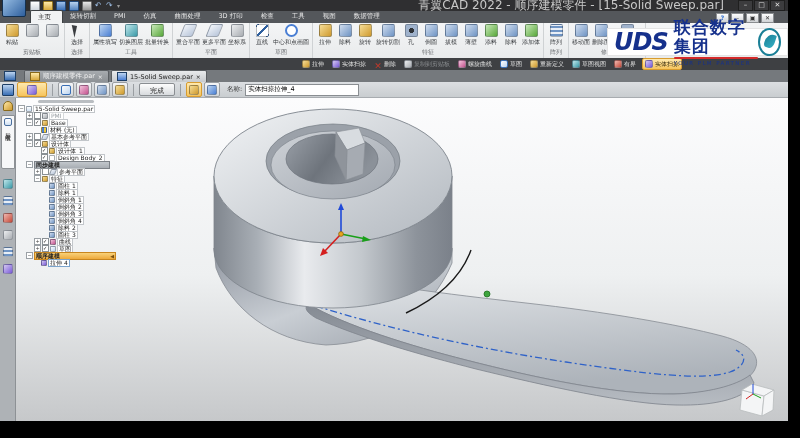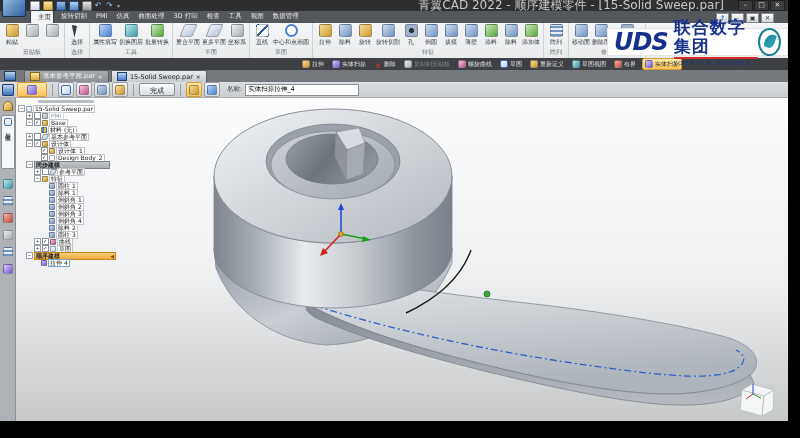--- a/index.html
+++ b/index.html
@@ -18,21 +18,21 @@
   .qi-saveall{background:linear-gradient(#b8d2ee,#5585c0);border:1px solid #224b7e;}
   .qi-window{background:linear-gradient(#e8e8e8,#9a9a9a);border:1px solid #6a6a6a;}
   .qi-undo,.qi-redo{color:#9fc0e8;font-size:8px;line-height:8px;width:auto;background:none;border:none;}
   .qi-drop{color:#9a9a9a;font-size:6px;width:auto;background:none;border:none;}
   #win-title{margin-left:auto;margin-right:14px;font-size:12px;color:#c8c8c8;white-space:nowrap;}
   .winctl{display:flex;gap:1px;margin-right:3px;}
   .winctl span{width:13px;height:9px;font-size:7px;line-height:9px;text-align:center;color:#ddd;background:#3c3c3e;border:1px solid #1f1f1f;}
 
   
   #tabrow{position:absolute;left:0;top:11px;width:788px;height:12px;background:#54575b;display:flex;align-items:flex-end;padding-left:30px;box-sizing:border-box;}
-  .rtab{font-size:6.5px;color:#e8e8e8;padding:2px 2px 1px 7px;cursor:default;white-space:nowrap;}
+  .rtab{font-size:6.5px;color:#e8e8e8;padding:2px 11px 1px 7px;cursor:default;white-space:nowrap;}
   .rtab.active{background:#f2f3f4;color:#222;border-radius:2px 2px 0 0;border:1px solid #3e4144;border-bottom:none;}
   #docctl{margin-left:auto;display:flex;gap:2px;align-items:center;padding-right:14px;}
   #docctl span{width:11px;height:8px;font-size:6px;line-height:8px;text-align:center;color:#333;background:linear-gradient(#fdfdfd,#cfd2d5);border:1px solid #8a8d90;}
   #docctl .help{color:#2e6fd0;font-weight:bold;}
 
   
   #ribbon{position:absolute;left:0;top:23px;width:788px;height:35px;background:linear-gradient(#f4f5f6,#e9ebec);border-bottom:1px solid #b9bcbe;display:flex;align-items:stretch;overflow:hidden;}
   .rgroup{display:flex;flex-direction:column;border-right:1px solid #cfd2d4;padding:1px 3px 0 3px;}
   .ritems{display:flex;gap:2px;align-items:flex-start;flex:1;}
   .ritem{display:flex;flex-direction:column;align-items:center;gap:1px;min-width:18px;}
@@ -372,21 +372,21 @@
           <span class="ic v-violet"></span>
           <span class="qlabel">实体扫掠</span>
         </div>
       </div>
 
     <div id="doctabs">
       <div id="start-icon"></div>
       <div id="dtab-holder" style="display:flex;gap:2px;align-items:flex-end;">
           <div class="dtab">
             <span class="folder"></span>
-            <span>基本参考平面.par</span>
+            <span>顺序建模零件.par</span>
             <span class="close-x">×</span>
           </div>
           <div class="dtab active">
             <span class="folder"></span>
             <span>15-Solid Sweep.par</span>
             <span class="close-x">×</span>
           </div>
         </div>
     </div>
 

